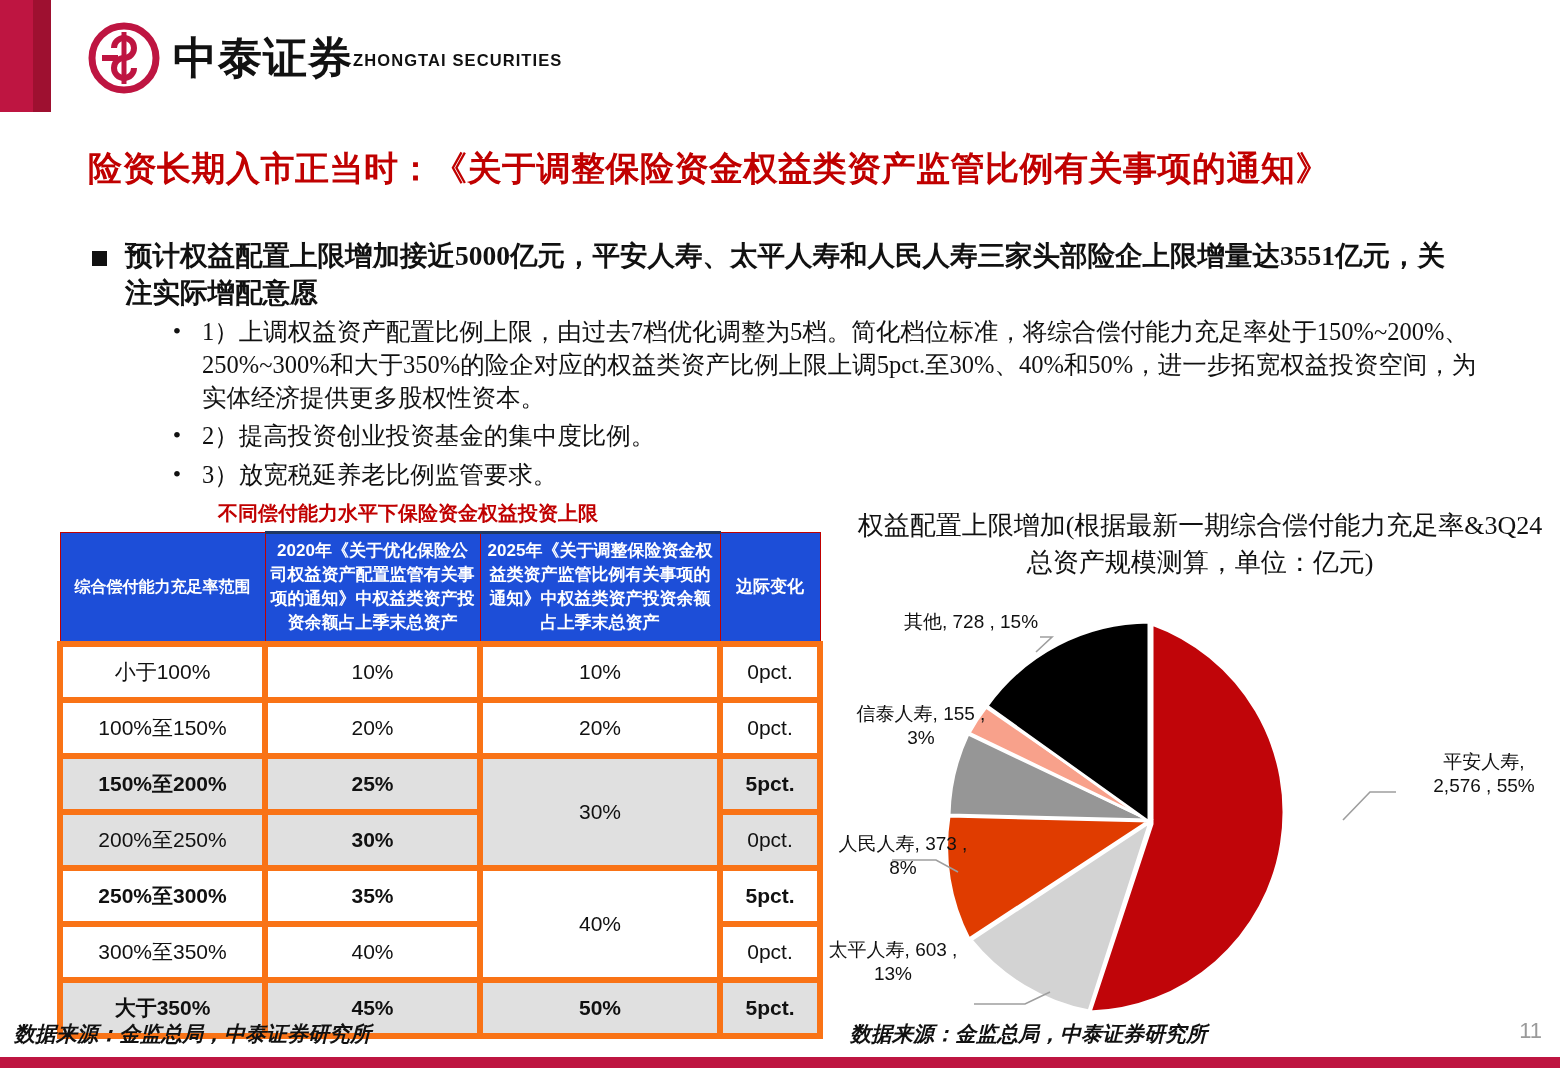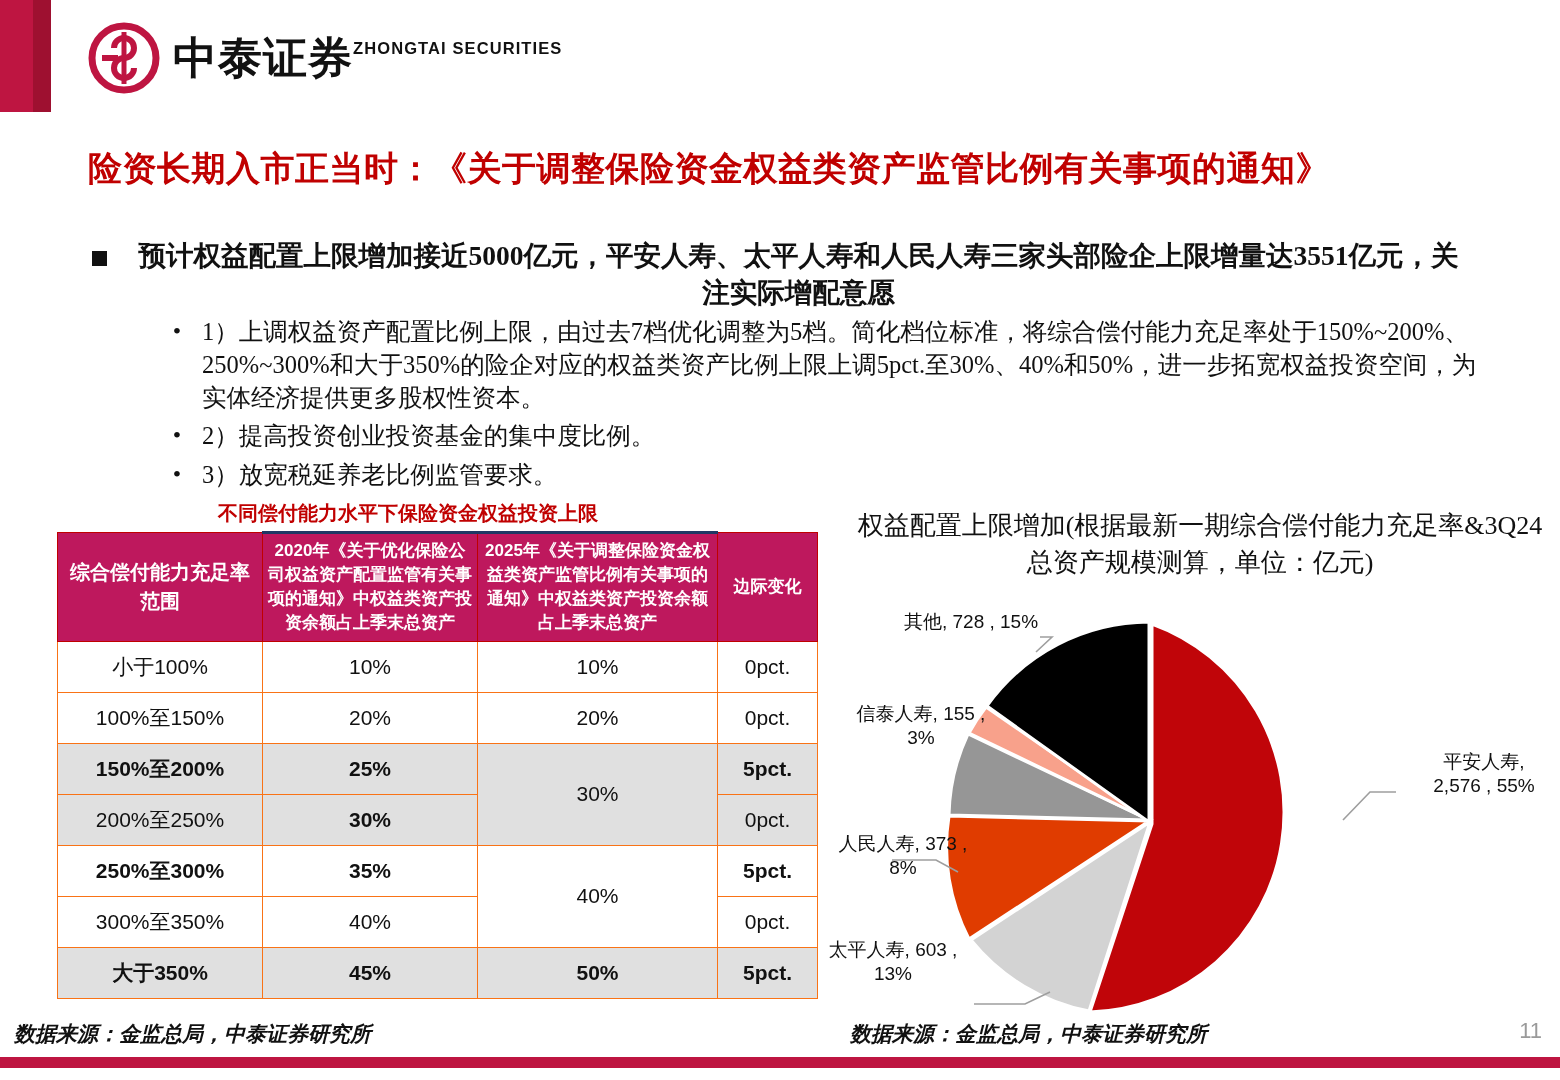--- a/index.html
+++ b/index.html
@@ -13,47 +13,47 @@
   .accent-a{position:absolute;left:0;top:0;width:33px;height:112px;background:#BE1541;}
   .accent-b{position:absolute;left:33px;top:0;width:18px;height:112px;background:#9E1030;}
 
   
   .logo{position:absolute;left:88px;top:22px;display:flex;align-items:center;gap:13px;}
   .logo-mark{width:72px;height:72px;}
   .logo-txt{display:flex;flex-direction:row;justify-content:center;line-height:1;}
   .logo-cn{font-family:"Liberation Sans","DejaVu Sans",sans-serif;font-weight:bold;
            font-size:44px;letter-spacing:1px;color:#111;}
   .logo-en{font-family:"Liberation Sans","DejaVu Sans",sans-serif;font-weight:bold;
-           font-size:16.5px;letter-spacing:1.1px;color:#111;margin-top:4px;}
+           font-size:16.5px;letter-spacing:1.1px;color:#111;margin-top:16px;}
 
   
   .slide-title{
     position:absolute;left:88px;top:146px;width:1400px;
     font-size:34px;font-weight:bold;color:#C00000;letter-spacing:.5px;
     font-family:"Liberation Serif","DejaVu Serif",serif;white-space:nowrap;
   }
 
   
   .lvl1{position:absolute;left:92px;top:238px;width:1380px;display:flex;gap:18px;}
   .sq{flex:0 0 auto;width:15px;height:15px;background:#111;margin-top:13px;}
-  .lvl1-txt{font-size:27.5px;font-weight:bold;color:#111;line-height:1.34;text-align:center;}
+  .lvl1-txt{font-size:27.5px;font-weight:bold;color:#111;line-height:1.34;}
 
   .lvl2{position:absolute;left:168px;top:316px;width:1310px;}
   .l2row{display:flex;gap:16px;margin-bottom:6px;}
   .dot{flex:0 0 auto;width:18px;text-align:center;font-size:24px;line-height:1.33;color:#111;}
   .l2txt{font-size:24.5px;line-height:1.34;color:#111;}
 
   
   .tbl-title{position:absolute;left:58px;top:500px;width:700px;text-align:center;
              font-size:20px;font-weight:bold;color:#C00000;}
   .tbl{position:absolute;left:57px;top:531px;width:760px;border-collapse:collapse;
        table-layout:fixed;font-family:"Liberation Sans","DejaVu Sans",sans-serif;}
-  .tbl td,.tbl th{border:1px solid #f97316;text-align:center;vertical-align:middle;}
-  .tbl thead th{background:#be185d;color:#fff;font-weight:bold;border:1px solid #C00000;padding:5px 4px;}
-  .th-rng{font-size:20px;line-height:1.45;}
+  .tbl td,.tbl th{border:6px solid #f97316;text-align:center;vertical-align:middle;}
+  .tbl thead th{background:#1d4ed8;color:#fff;font-weight:bold;border:1px solid #C00000;padding:5px 4px;}
+  .th-rng{font-size:16px;line-height:1.45;}
   .th-mid{font-size:17px;line-height:1.42;}
   .th-edge{font-size:17px;}
   .blueline{border-top:3px solid #1F3864 !important;}
   .tbl tbody td{font-size:21px;color:#111;padding:11px 4px;background:#fff;}
   .shade td,td.shade{background:#E0E0E0 !important;}
   .red{color:#C00000;font-weight:bold;}
   .bold{font-weight:bold;color:#111;}
 
   
   .chart-title{position:absolute;left:855px;top:508px;width:690px;text-align:center;

